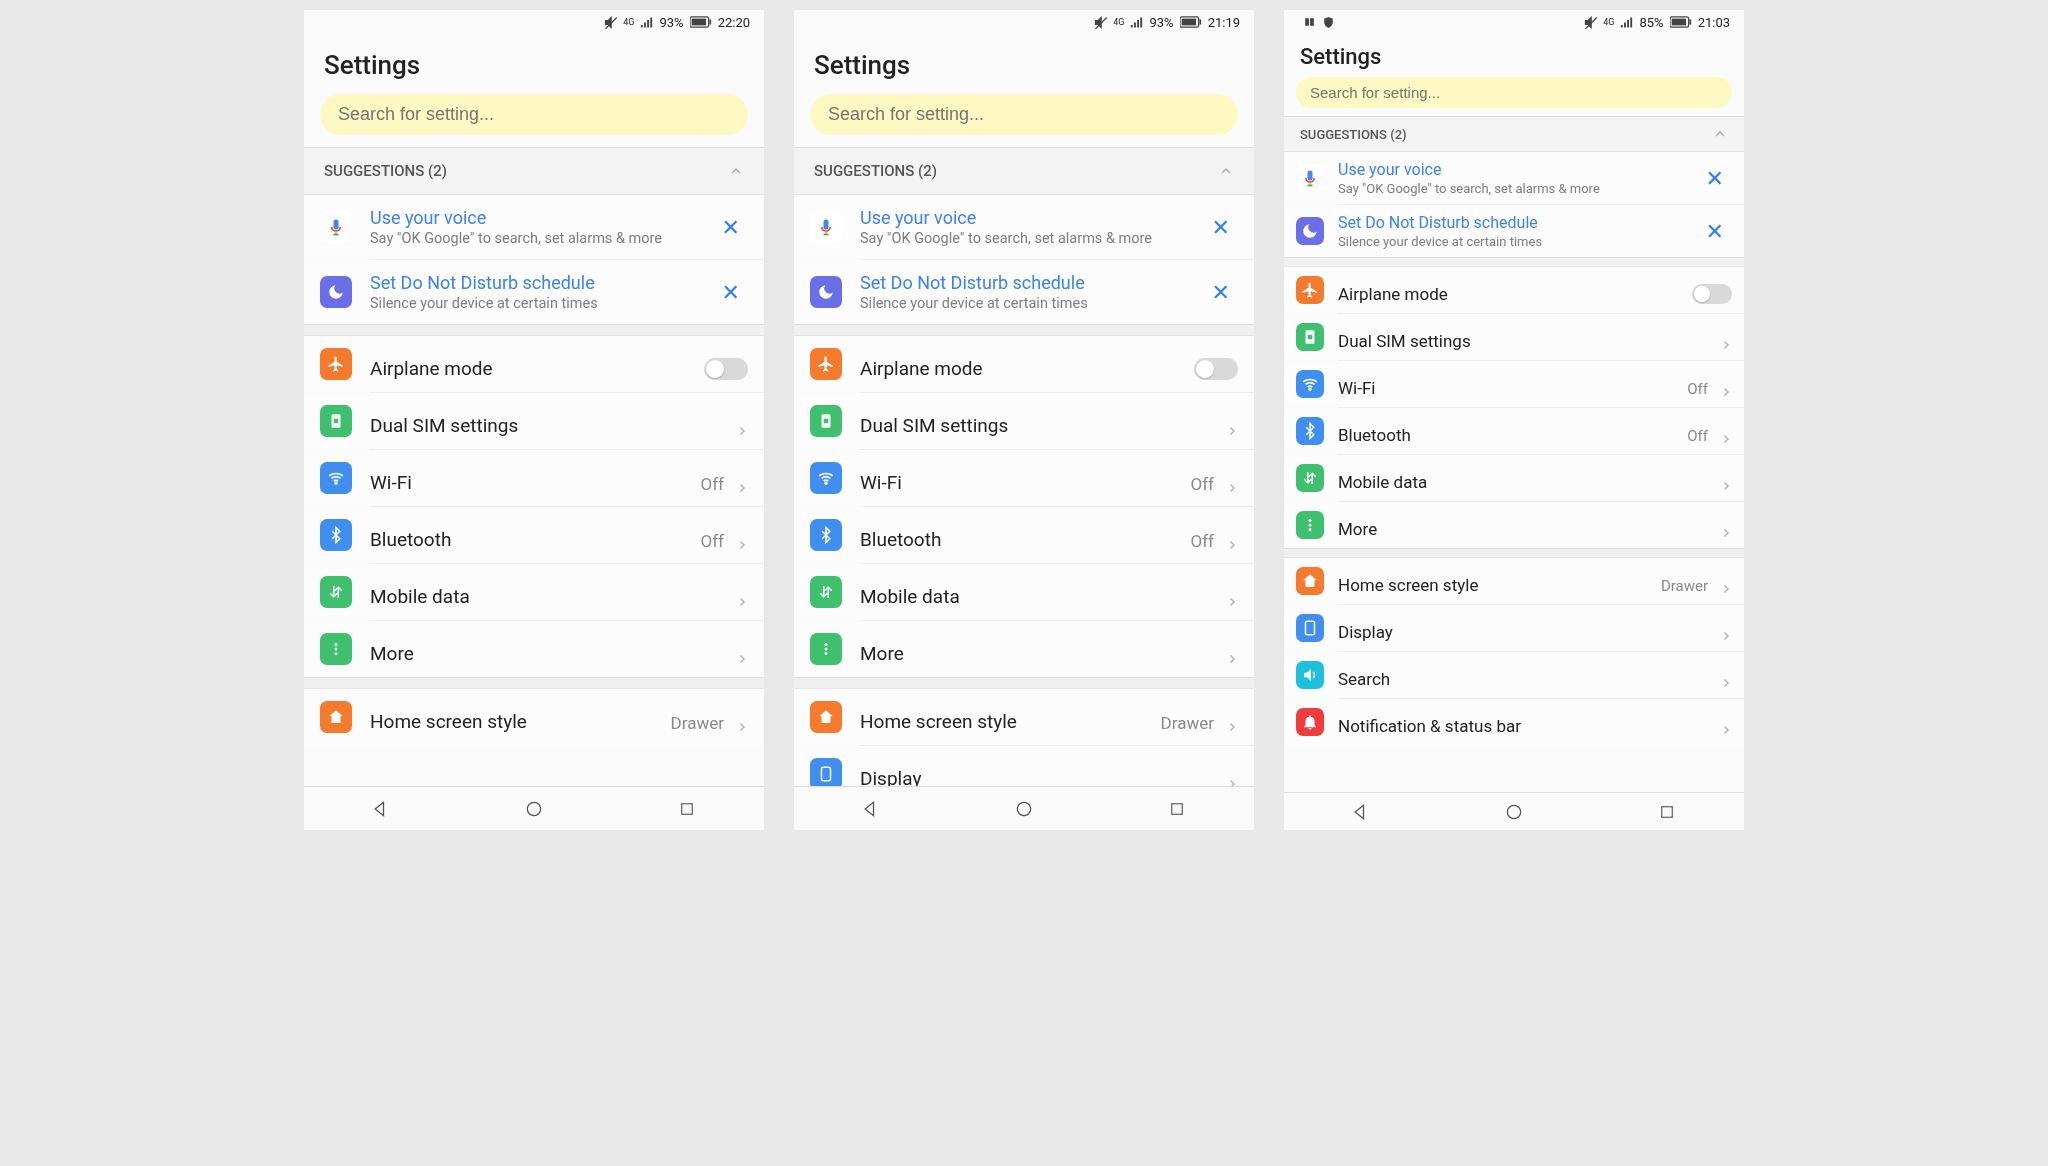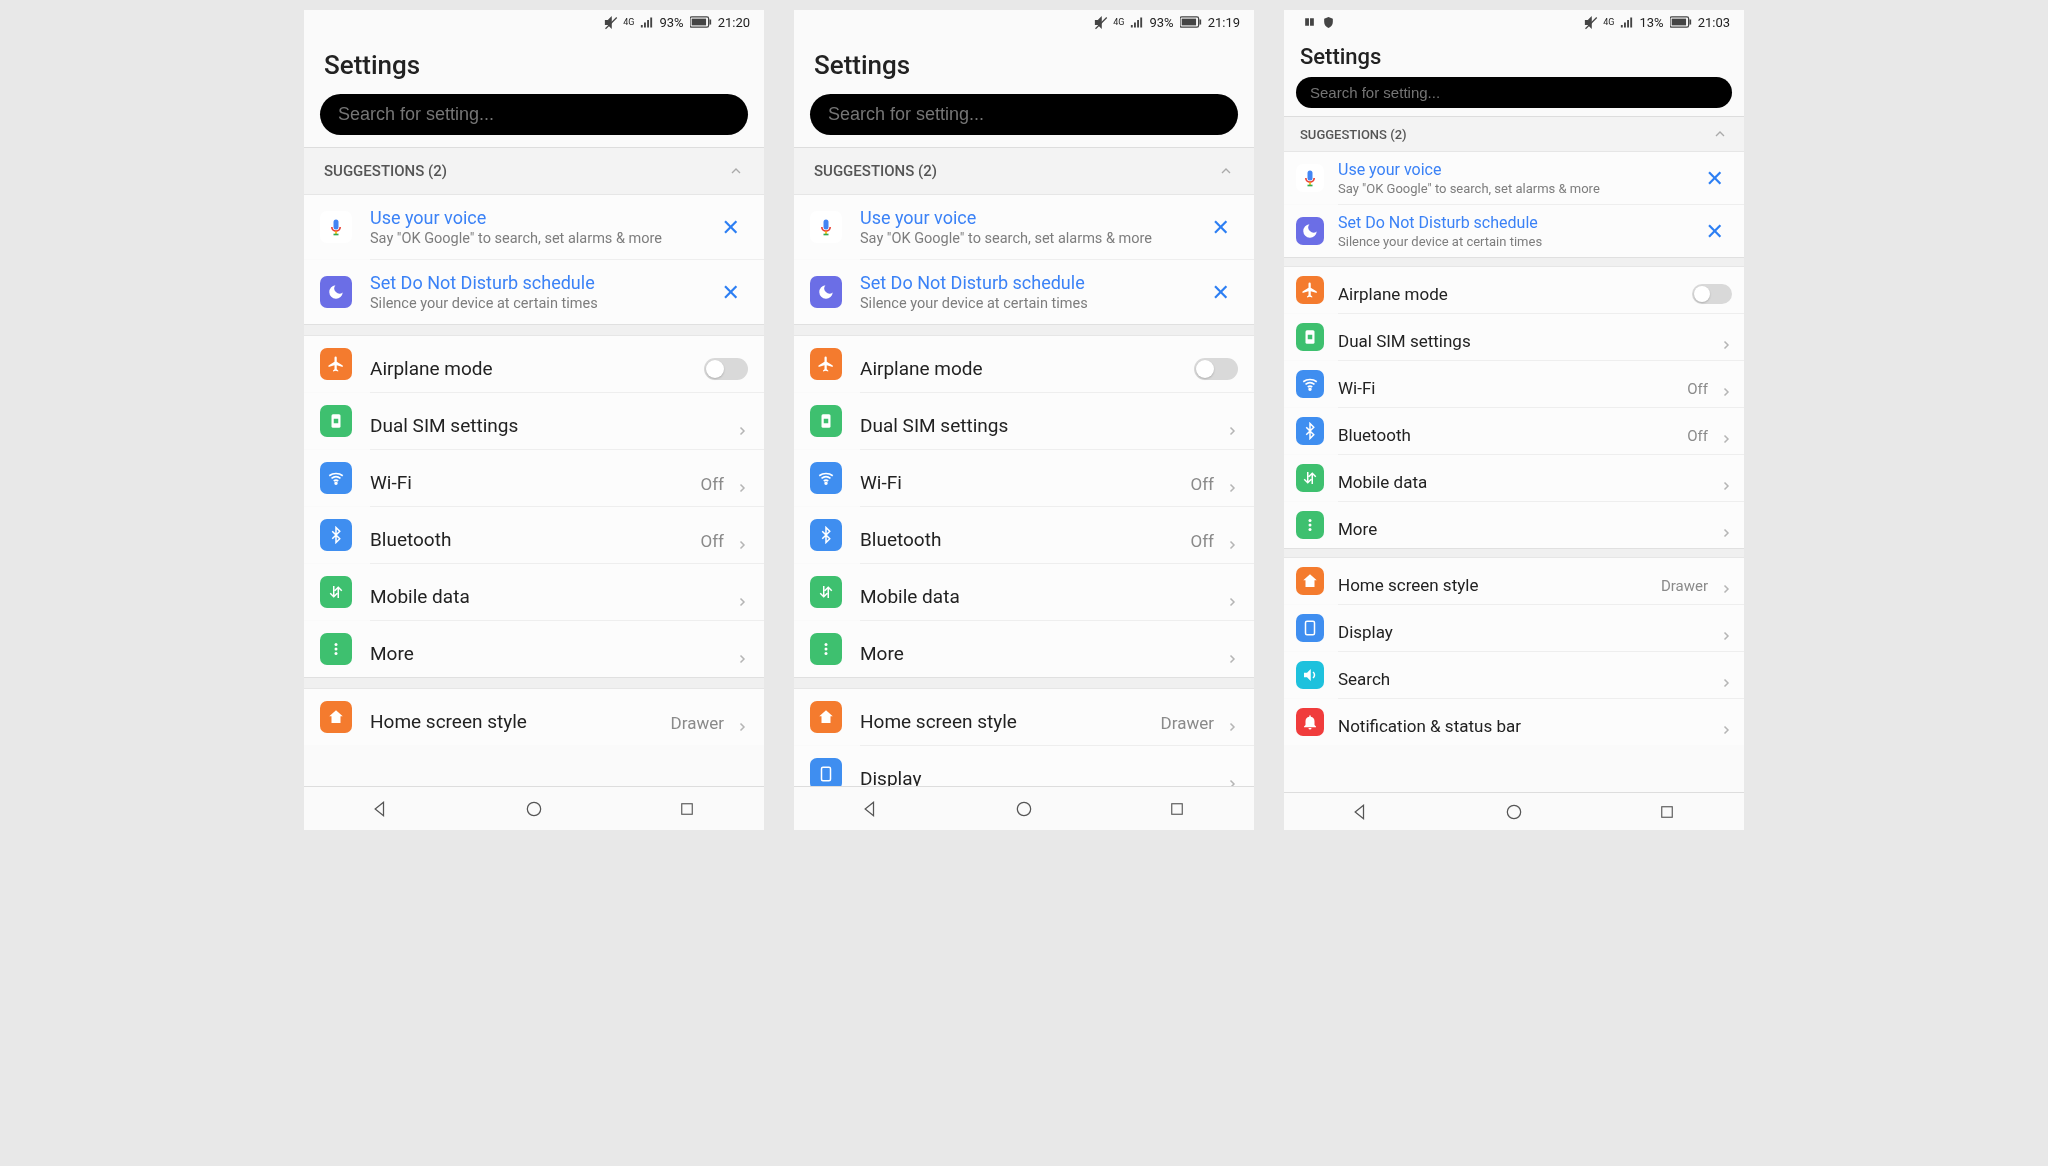--- a/index.html
+++ b/index.html
@@ -46,21 +46,21 @@
     padding: 16px 20px 14px;
     background: #fafafa;
   }
   .search-wrap {
     padding: 0 16px 12px;
     background: #fafafa;
     border-bottom: 1px solid #ddd;
   }
   .search {
     width: 100%;
-    background: #000000;
+    background: #fef9c3;
     border: none;
     border-radius: 22px;
     padding: 10px 18px;
     font-size: 18px;
     color: #888;
   }
   .suggestions-header {
     background: #f3f3f3;
     padding: 14px 20px;
     font-size: 15px;
@@ -181,21 +181,21 @@
         </svg>
       </span>
     <span>93%</span>
     <span class="status-icon" style="width:24px">
         <svg width="22" height="12" viewBox="0 0 26 12">
           <rect x="0" y="0" width="22" height="12" rx="2" fill="none" stroke="#444" stroke-width="1.5"></rect>
           <rect x="2" y="2" width="17" height="8" fill="#444"></rect>
           <rect x="23" y="3" width="2" height="6" fill="#444"></rect>
         </svg>
       </span>
-    <span>21:20</span>
+    <span>22:20</span>
   </div>
     <div class="title">Settings</div>
     <div class="search-wrap">
       <input class="search" placeholder="Search for setting..." style="">
     </div>
     <div class="scrollable">
       <div class="suggestions-header">
     <span>SUGGESTIONS (2)</span>
     <span>
           <svg width="16" height="16" viewBox="0 0 24 24" fill="none" stroke="#aaa" stroke-width="2">
@@ -574,21 +574,21 @@
           <path d="M4 9v6h4l5 5V4L8 9H4z" fill="#444"></path>
           <path d="M22 4L4 22"></path>
         </svg>
       </span>
     <span style="font-size:9px;line-height:9px;">4G</span>
     <span class="status-icon">
         <svg width="15" height="15" viewBox="0 0 24 24" fill="#444">
           <path d="M3 20h3v-4H3v4zm5 0h3v-8H8v8zm5 0h3V8h-3v12zm5 0h3V4h-3v16z"></path>
         </svg>
       </span>
-    <span>13%</span>
+    <span>85%</span>
     <span class="status-icon" style="width:24px">
         <svg width="22" height="12" viewBox="0 0 26 12">
           <rect x="0" y="0" width="22" height="12" rx="2" fill="none" stroke="#444" stroke-width="1.5"></rect>
           <rect x="2" y="2" width="17" height="8" fill="#444"></rect>
           <rect x="23" y="3" width="2" height="6" fill="#444"></rect>
         </svg>
       </span>
     <span>21:03</span>
   </div>
     <div class="title">Settings</div>

